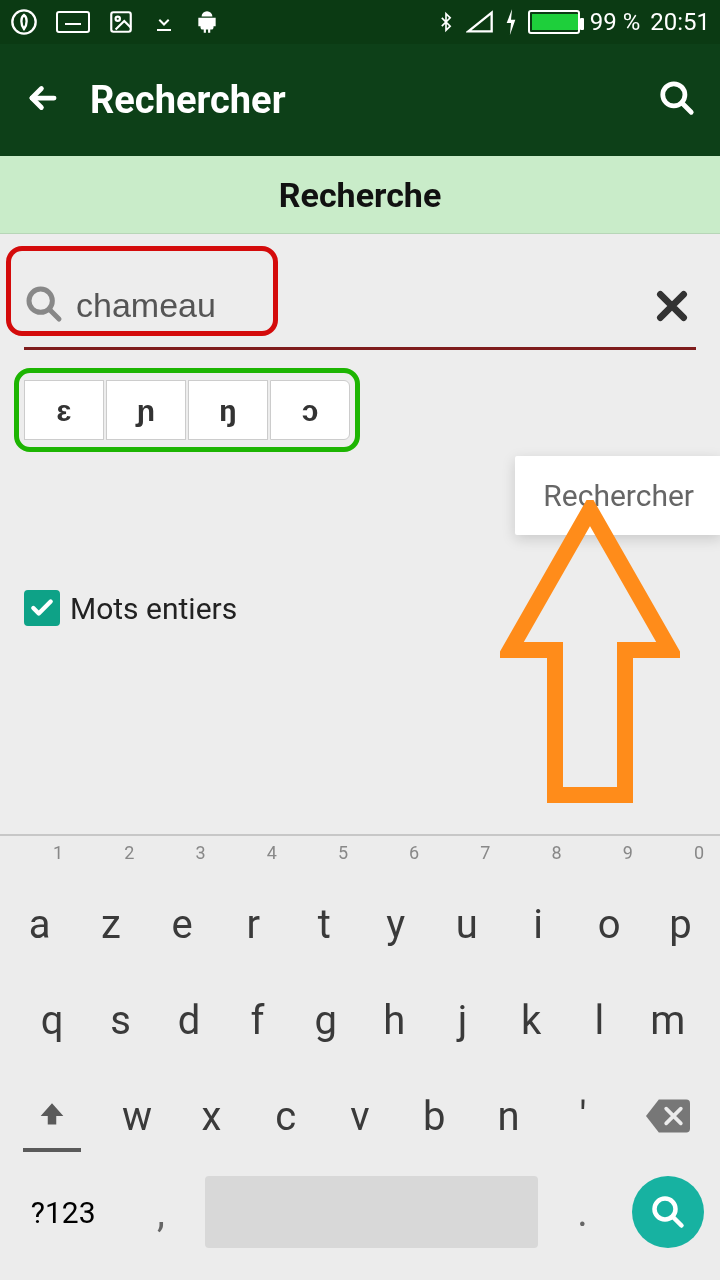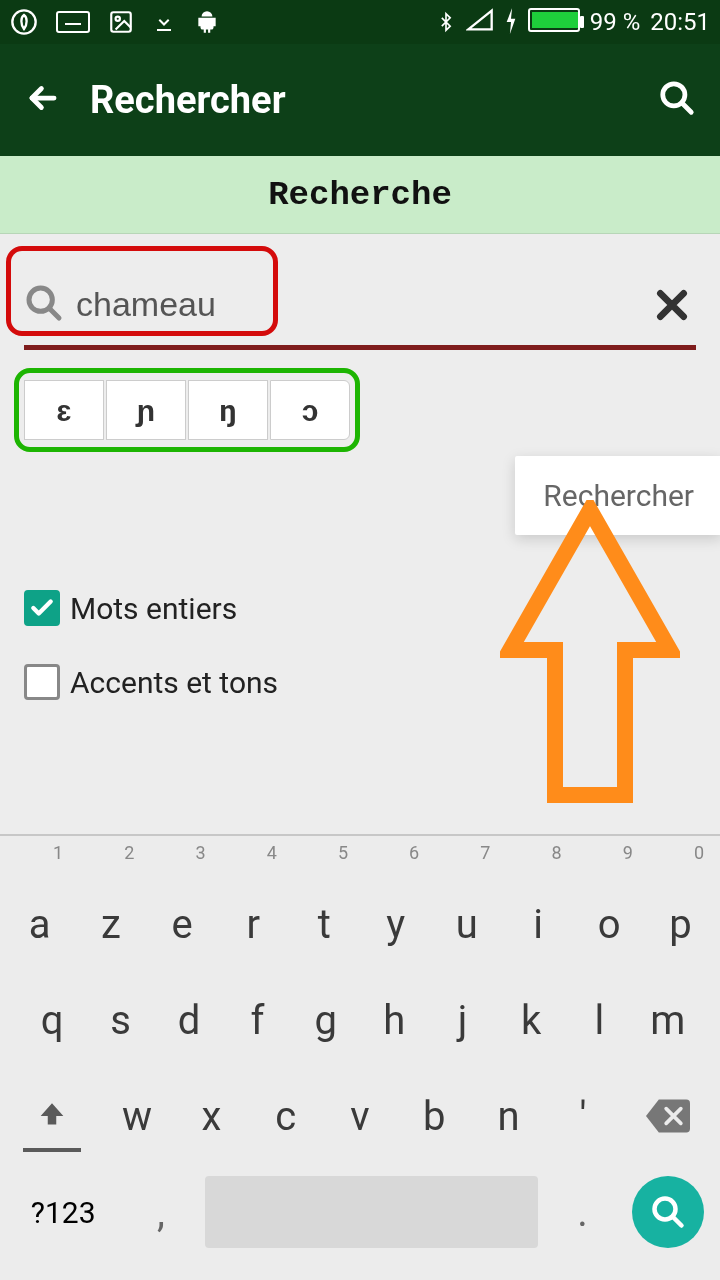--- a/index.html
+++ b/index.html
@@ -17,21 +17,21 @@
     height: 44px;
     background: #0b3a13;
     color: #fff;
     display: flex;
     align-items: center;
     padding: 0 10px;
     font-size: 24px;
   }
   .status-left { display: flex; align-items: center; gap: 18px; }
   .status-left span { display: inline-flex; align-items: center; }
-  .status-right { margin-left: auto; display: flex; gap: 10px; }
+  .status-right { margin-left: auto; display: flex; align-items: center; gap: 10px; }
   .status-right .pct, .status-right .time { font-size: 24px; }
   .status-right svg { display: block; }
   .battery {
     width: 52px; height: 24px; border: 2px solid #fff; border-radius: 3px;
     position: relative; display: inline-block;
   }
   .battery::after { content:""; position:absolute; right:-6px; top:6px; width:4px; height:12px; background:#fff; border-radius:1px;}
   .battery .fill { position:absolute; left:2px; top:2px; bottom:2px; width:96%; background:#1ecf3b; }
 
   
@@ -45,30 +45,30 @@
     color: #fff;
   }
   .app-bar .title { font-size: 38px; font-weight: 700; }
   .app-bar .spacer { flex: 1; }
 
   
   .subheader {
     height: 78px;
     background: #c9ecc9;
     border-bottom: 1px solid #b7d6b7;
-    display:flex; align-items:center; justify-content:center;font-family:Liberation Mono, monospace;
+    display:flex; align-items:center; justify-content:center;
   }
   .subheader span { font-size: 34px; font-weight: 700; color:#111; }
 
   
   .content { padding: 30px 24px 0 24px; position: relative; }
   .search-wrap {
     display:flex; align-items:center; gap:12px;
     height: 86px;
-    border-bottom: 5px solid #7f1d1d;
+    border-bottom: 3px solid #7f1d1d;
     position: relative;
   }
   .search-highlight {
     position: absolute;
     left: -18px; top: -18px;
     width: 272px; height: 90px;
     border: 5px solid #d40b0b;
     border-radius: 16px;
     pointer-events: none;
   }
@@ -282,26 +282,20 @@
 
   <div class="options">
     <div class="opt">
       <span class="cb checked">
         <svg width="26" height="26" viewBox="0 0 24 24" fill="none" stroke="#fff" stroke-width="4" stroke-linecap="round" stroke-linejoin="round">
             <path d="M4 12l5 5L20 6"></path>
           </svg>
       </span>
       <span>Mots entiers</span>
     </div>
-    <div class="opt">
-      <span class="cb">
-        
-      </span>
-      <span>Accents et tons</span>
-    </div>
   </div>
 </div>
 
 <svg class="big-arrow" width="180" height="310" viewBox="0 0 180 310">
   <path d="M90 10 L170 150 L125 150 L125 295 L55 295 L55 150 L10 150 Z" fill="none" stroke="#ff8c1a" stroke-width="16" stroke-linejoin="miter"></path>
 </svg>
 
 <div class="kbd">
   <div class="hintrow">
     <span>1</span>

